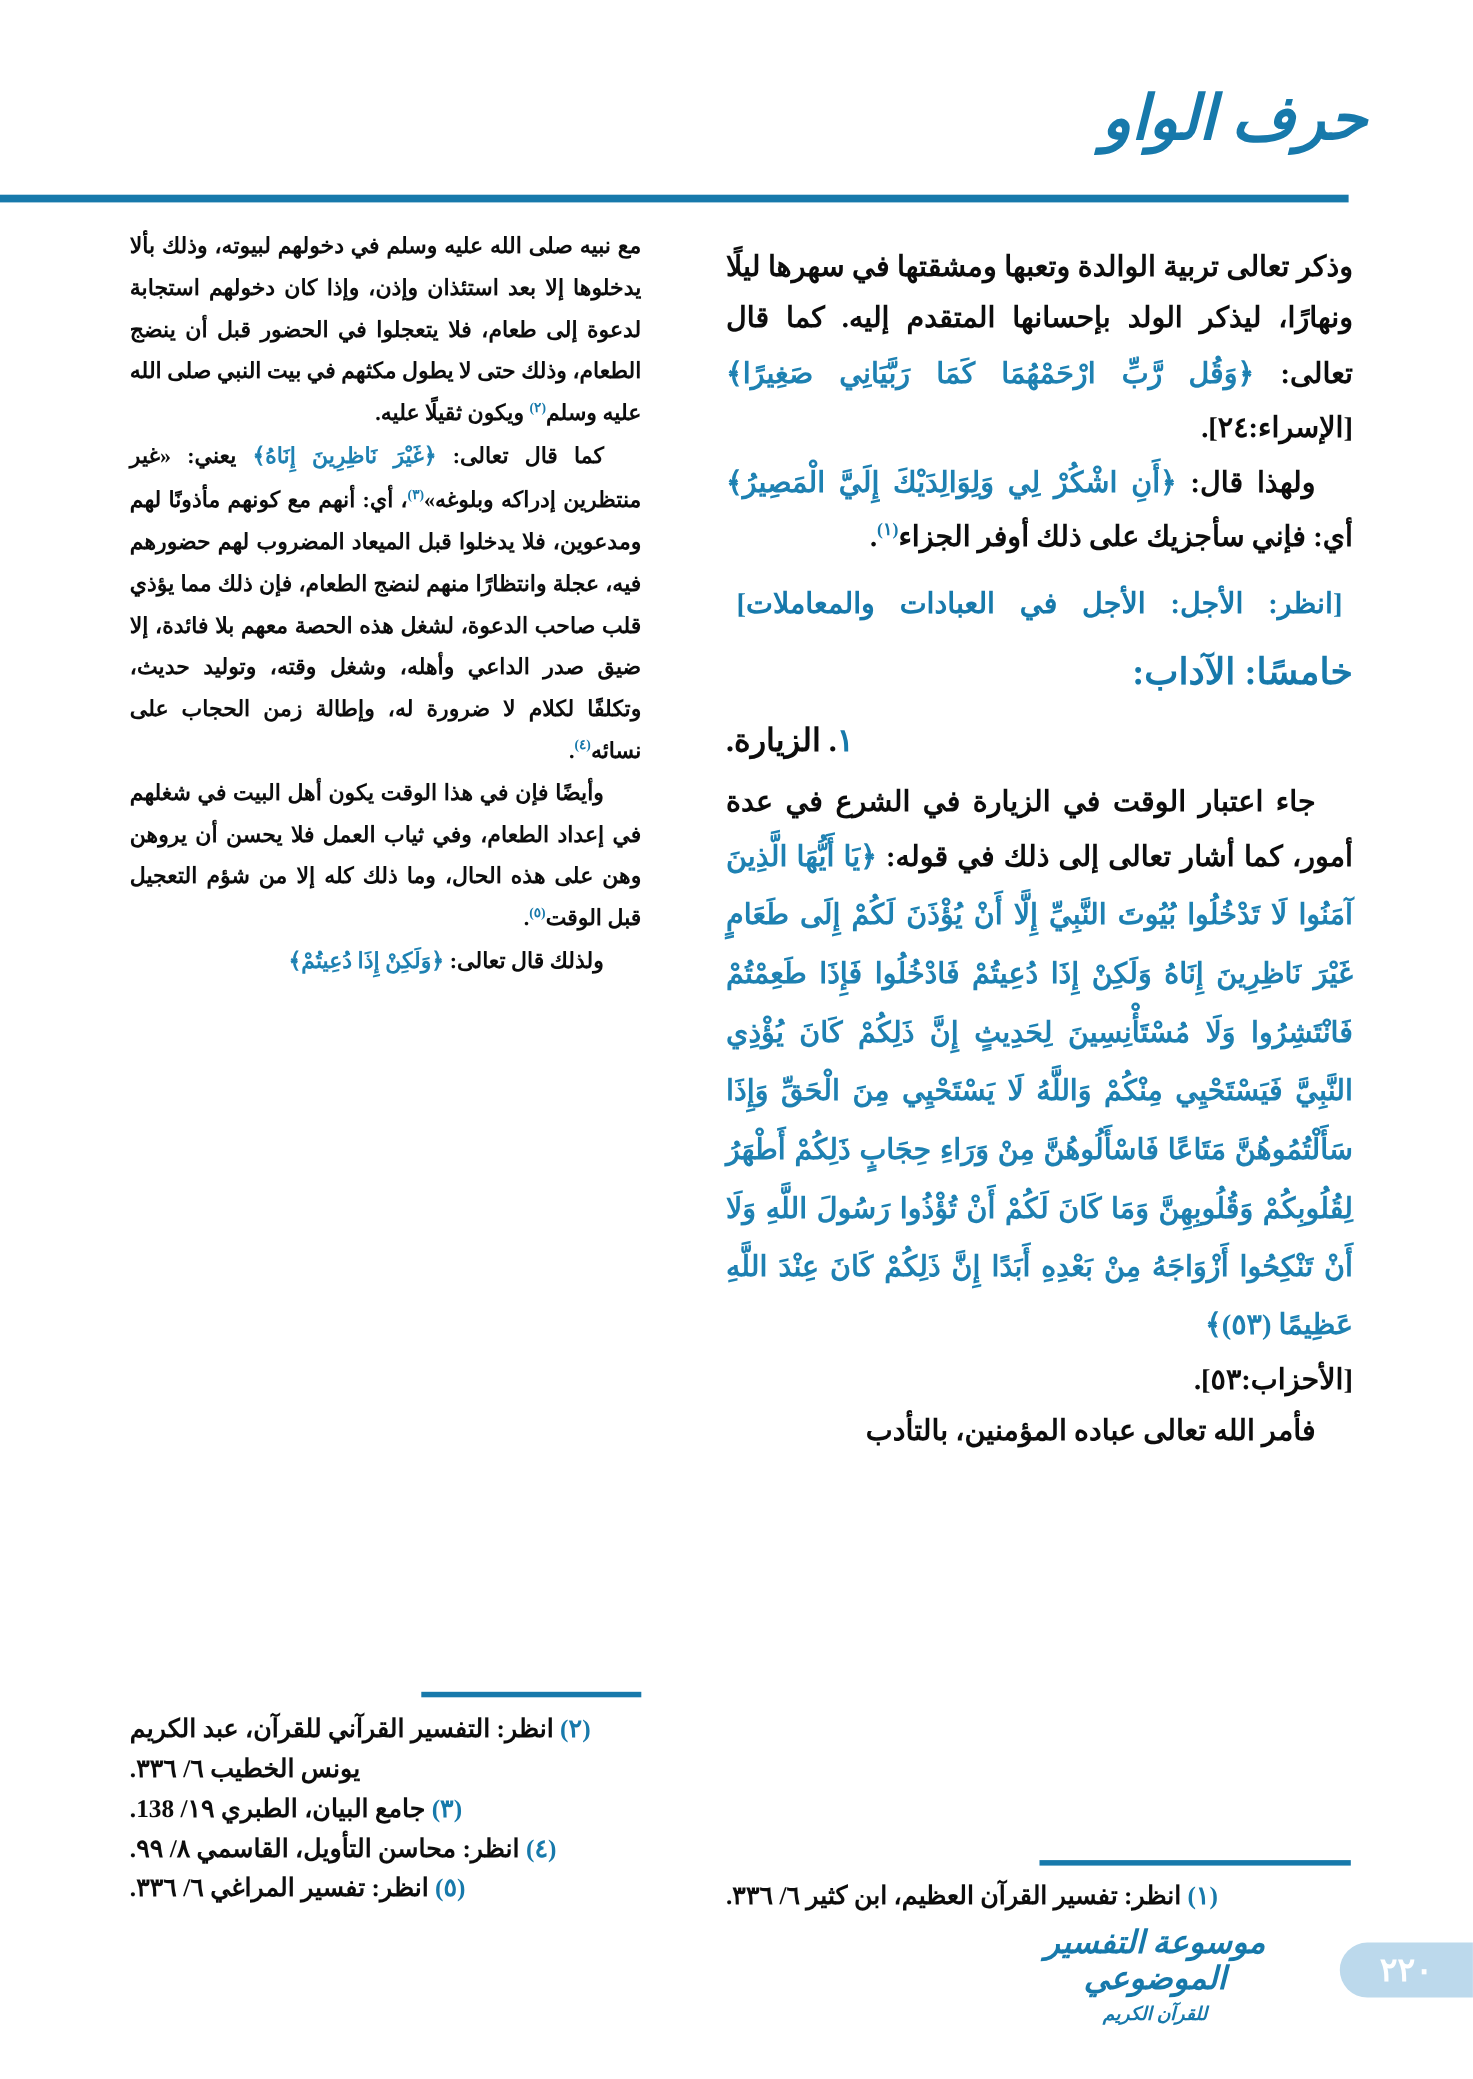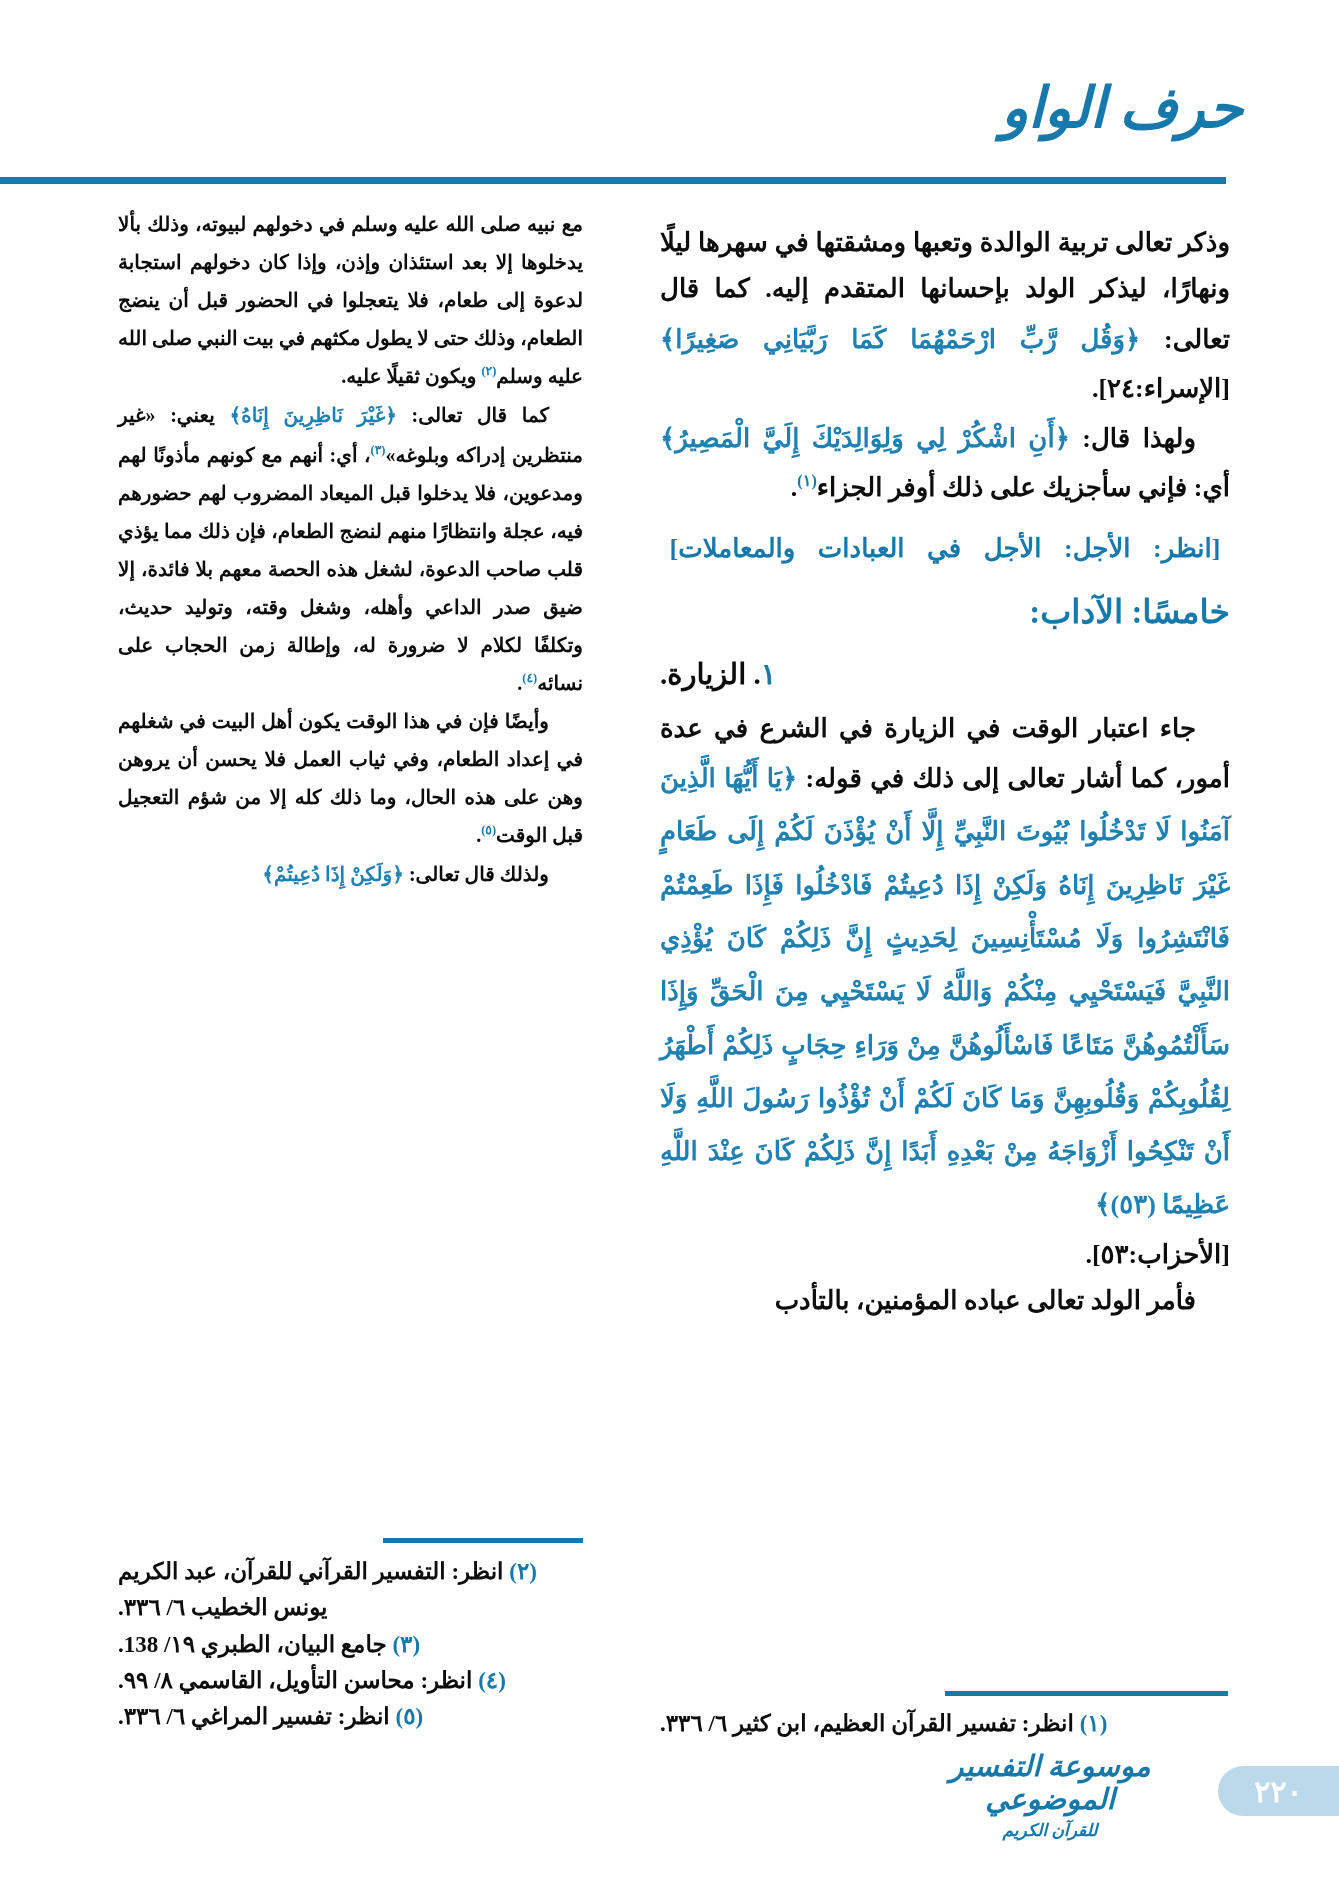--- a/index.html
+++ b/index.html
@@ -86,21 +86,21 @@
   <div class="header-rule"></div>
 
   <div class="col col-right">
       <div class="para noindent"><span class="seg-n">وذكر تعالى تربية الوالدة وتعبها ومشقتها في سهرها ليلًا ونهارًا، ليذكر الولد بإحسانها المتقدم إليه. كما قال تعالى: </span><span class="seg-q">﴿وَقُل رَّبِّ ارْحَمْهُمَا كَمَا رَبَّيَانِي صَغِيرًا﴾</span><span class="seg-n"> [الإسراء:٢٤].</span></div>
       <div class="para"><span class="seg-n">ولهذا قال: </span><span class="seg-q">﴿أَنِ اشْكُرْ لِي وَلِوَالِدَيْكَ إِلَيَّ الْمَصِيرُ﴾</span><span class="seg-n"> أي: فإني سأجزيك على ذلك أوفر الجزاء</span><span class="seg-r">(١)</span><span class="seg-n">.</span></div>
       <div class="para center-blue"><span class="seg-b">[انظر: الأجل: الأجل في العبادات والمعاملات]</span></div>
       <div class="para heading-blue"><span class="seg-b">خامسًا: الآداب:</span></div>
       <div class="para heading-num"><span class="seg-b">١</span><span class="seg-n">. الزيارة.</span></div>
       <div class="para"><span class="seg-n">جاء اعتبار الوقت في الزيارة في الشرع في عدة أمور، كما أشار تعالى إلى ذلك في قوله: </span><span class="seg-q">﴿يَا أَيُّهَا الَّذِينَ آمَنُوا لَا تَدْخُلُوا بُيُوتَ النَّبِيِّ إِلَّا أَنْ يُؤْذَنَ لَكُمْ إِلَى طَعَامٍ غَيْرَ نَاظِرِينَ إِنَاهُ وَلَكِنْ إِذَا دُعِيتُمْ فَادْخُلُوا فَإِذَا طَعِمْتُمْ فَانْتَشِرُوا وَلَا مُسْتَأْنِسِينَ لِحَدِيثٍ إِنَّ ذَلِكُمْ كَانَ يُؤْذِي النَّبِيَّ فَيَسْتَحْيِي مِنْكُمْ وَاللَّهُ لَا يَسْتَحْيِي مِنَ الْحَقِّ وَإِذَا سَأَلْتُمُوهُنَّ مَتَاعًا فَاسْأَلُوهُنَّ مِنْ وَرَاءِ حِجَابٍ ذَلِكُمْ أَطْهَرُ لِقُلُوبِكُمْ وَقُلُوبِهِنَّ وَمَا كَانَ لَكُمْ أَنْ تُؤْذُوا رَسُولَ اللَّهِ وَلَا أَنْ تَنْكِحُوا أَزْوَاجَهُ مِنْ بَعْدِهِ أَبَدًا إِنَّ ذَلِكُمْ كَانَ عِنْدَ اللَّهِ عَظِيمًا (٥٣)﴾</span></div>
       <div class="para ref-line"><span class="seg-n">[الأحزاب:٥٣].</span></div>
-      <div class="para"><span class="seg-n">فأمر الولد تعالى عباده المؤمنين، بالتأدب</span></div>
+      <div class="para"><span class="seg-n">فأمر الله تعالى عباده المؤمنين، بالتأدب</span></div>
     </div>
 
   <div class="col col-left">
       <div class="para noindent"><span class="seg-n">مع نبيه صلى الله عليه وسلم في دخولهم لبيوته، وذلك بألا يدخلوها إلا بعد استئذان وإذن، وإذا كان دخولهم استجابة لدعوة إلى طعام، فلا يتعجلوا في الحضور قبل أن ينضج الطعام، وذلك حتى لا يطول مكثهم في بيت النبي صلى الله عليه وسلم</span><span class="seg-r">(٢)</span><span class="seg-n"> ويكون ثقيلًا عليه.</span></div>
       <div class="para"><span class="seg-n">كما قال تعالى: </span><span class="seg-q">﴿غَيْرَ نَاظِرِينَ إِنَاهُ﴾</span><span class="seg-n"> يعني: «غير منتظرين إدراكه وبلوغه»</span><span class="seg-r">(٣)</span><span class="seg-n">، أي: أنهم مع كونهم مأذونًا لهم ومدعوين، فلا يدخلوا قبل الميعاد المضروب لهم حضورهم فيه، عجلة وانتظارًا منهم لنضج الطعام، فإن ذلك مما يؤذي قلب صاحب الدعوة، لشغل هذه الحصة معهم بلا فائدة، إلا ضيق صدر الداعي وأهله، وشغل وقته، وتوليد حديث، وتكلفًا لكلام لا ضرورة له، وإطالة زمن الحجاب على نسائه</span><span class="seg-r">(٤)</span><span class="seg-n">.</span></div>
       <div class="para"><span class="seg-n">وأيضًا فإن في هذا الوقت يكون أهل البيت في شغلهم في إعداد الطعام، وفي ثياب العمل فلا يحسن أن يروهن وهن على هذه الحال، وما ذلك كله إلا من شؤم التعجيل قبل الوقت</span><span class="seg-r">(٥)</span><span class="seg-n">.</span></div>
       <div class="para"><span class="seg-n">ولذلك قال تعالى: </span><span class="seg-q">﴿وَلَكِنْ إِذَا دُعِيتُمْ﴾</span></div>
     </div>
 
   <div class="fn-sep fn-sep-left"></div>

